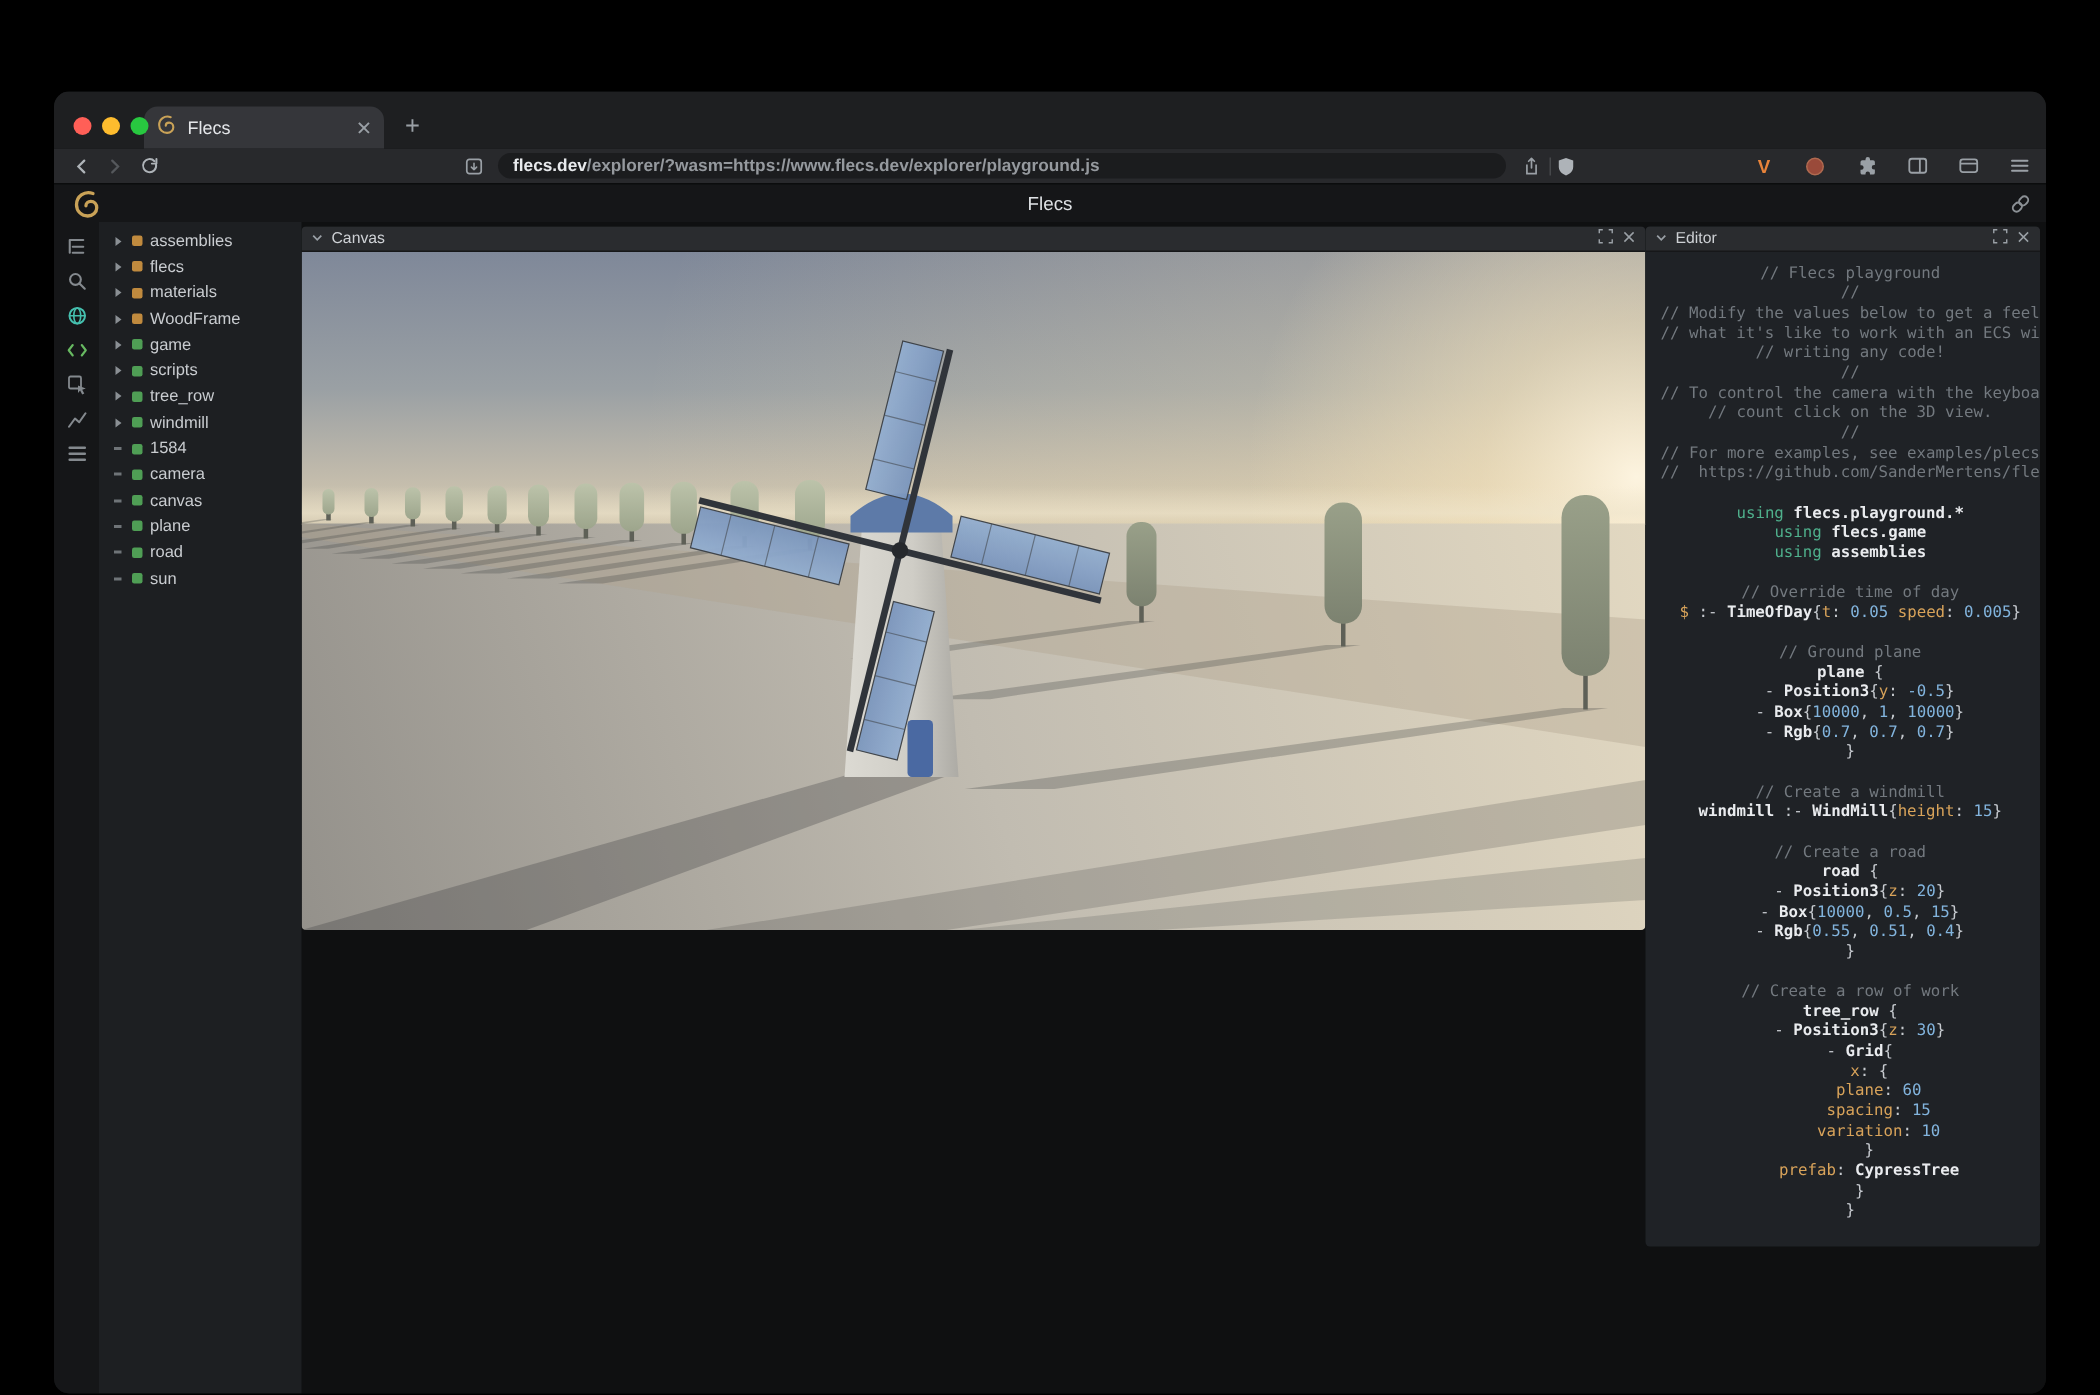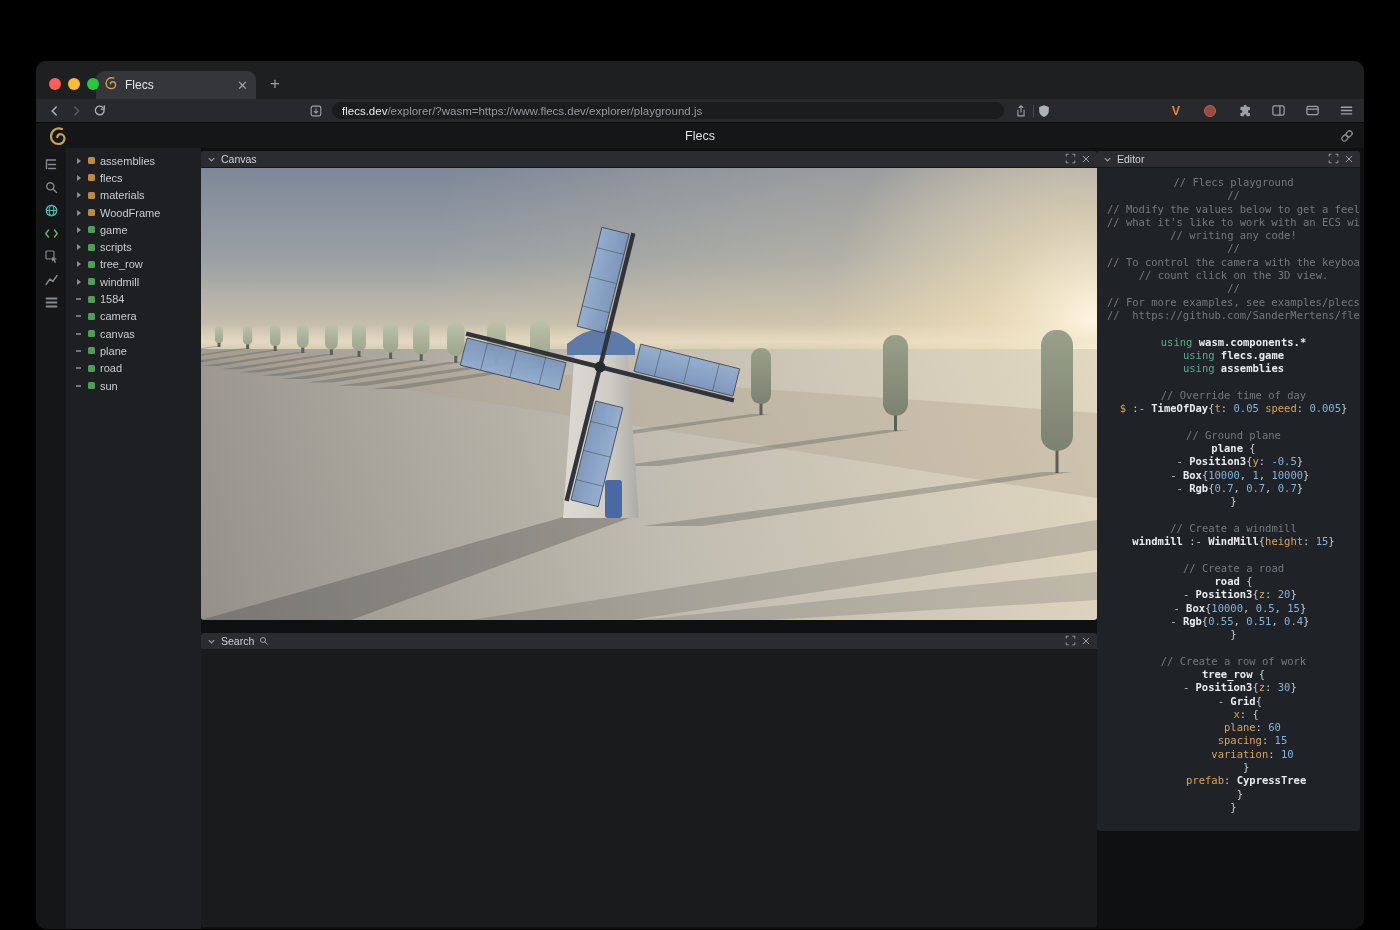--- a/index.html
+++ b/index.html
@@ -10,21 +10,21 @@
   .traffic{position:absolute;left:13px;top:17px;display:flex;gap:7px;}
   .tl{width:12px;height:12px;border-radius:50%;background:#555;}
   .tab{margin-left:60px;width:160px;height:28px;background:#35363a;border-radius:9px 9px 0 0;display:flex;align-items:center;padding:0 8px;gap:7px;box-sizing:border-box;}
   .tab-title{color:#e4e6e9;font-size:12px;flex:1;white-space:nowrap;overflow:hidden;}
   .tab-close{color:#9aa0a6;font-size:13px;line-height:1;}
   .newtab{color:#9aa0a6;font-size:17px;margin:0 0 7px 14px;line-height:1;}
 
   .navbar{height:23px;background:#28292c;display:flex;align-items:center;padding:0 10px;}
   .nic{width:16px;height:16px;display:flex;align-items:center;justify-content:center;flex:none;}
   .nic+.nic{margin-left:7px;}
-  .urlbar{width:672px;height:17px;background:#1b1c1e;border-radius:9px;display:flex;align-items:center;padding:0 10px;margin-left:200px;box-sizing:border-box;overflow:hidden;}
+  .urlbar{width:672px;height:17px;background:#1b1c1e;border-radius:9px;display:flex;align-items:center;padding:0 10px;margin-left:200px;box-sizing:border-box;overflow:hidden;font-weight:bold;}
   .url-domain{color:#e8eaed;font-size:11.5px;white-space:pre;}
   .url-path{color:#95999e;font-size:11.5px;white-space:pre;overflow:hidden;text-overflow:ellipsis;}
   .nav-right{margin-left:auto;display:flex;align-items:center;gap:11px;}
   .sep{width:1px;height:12px;background:#46484b;margin:0 2px 0 4px;}
   .vbadge{color:#e8833a;font-weight:bold;font-size:12.5px;}
   .extdot{width:12px;height:12px;border-radius:50%;background:#9a4a3a;border:1px solid #b06a50;box-sizing:border-box;}
 
   .pageheader{position:relative;height:26px;background:#151618;border-top:1px solid #0b0c0d;display:flex;align-items:center;justify-content:center;}
   .ptitle{color:#dfe2e5;font-size:12.5px;}
   .plogo{position:absolute;left:12px;top:3px;}
@@ -469,48 +469,20 @@
               <rect x="-32" y="-136" width="28" height="102" fill="url(#sailG)" stroke="#3a3f45" stroke-width="0.8" opacity="0.95"></rect>
               <path d="M-32 -55 h28 M-32 -85 h28 M-32 -115 h28" stroke="#454a50" stroke-width="0.8" opacity="0.6"></path>
               <rect x="-2.2" y="-138" width="4.4" height="138" fill="#30343a"></rect>
             </g>
             <circle cx="0" cy="0" r="5.5" fill="#26292d"></circle>
           </g>
         </g>
       </svg>
     </div>
 
-    <div class="panel searchP">
-      <div class="phead">
-        <span>
-          <svg width="9" height="9" viewBox="0 0 10 10">
-              <path d="M2 3.5 L5 6.5 L8 3.5" stroke="#9aa0a6" stroke-width="1.3" fill="none"></path>
-            </svg>
-        </span>
-        <span class="ptext">Search</span>
-        <span>
-          <svg width="10" height="10" viewBox="0 0 12 12">
-              <circle cx="4.8" cy="4.8" r="3" stroke="#9aa0a6" stroke-width="1.2" fill="none"></circle>
-              <line x1="7" y1="7" x2="10" y2="10" stroke="#9aa0a6" stroke-width="1.2" stroke-linecap="round"></line>
-            </svg>
-        </span>
-        <span class="spacer"></span>
-        <span>
-          <svg width="11" height="11" viewBox="0 0 14 14">
-              <path d="M1.5 4.5V1.5H4.5 M9.5 1.5H12.5V4.5 M12.5 9.5V12.5H9.5 M4.5 12.5H1.5V9.5" stroke="#9aa0a6" stroke-width="1.2" fill="none"></path>
-            </svg>
-        </span>
-        <span>
-          <svg width="10" height="10" viewBox="0 0 13 13">
-              <path d="M2.5 2.5 L10.5 10.5 M10.5 2.5 L2.5 10.5" stroke="#9aa0a6" stroke-width="1.3"></path>
-            </svg>
-        </span>
-      </div>
-      <div class="searchbody"></div>
-    </div>
 
     <div class="panel editorP">
       <div class="phead">
         <span>
           <svg width="9" height="9" viewBox="0 0 10 10">
               <path d="M2 3.5 L5 6.5 L8 3.5" stroke="#9aa0a6" stroke-width="1.3" fill="none"></path>
             </svg>
         </span>
         <span class="ptext">Editor</span>
         <span class="spacer"></span>
@@ -531,21 +503,21 @@
           <div class="code-line"><span class="tk-c">// Modify the values below to get a feel for</span></div>
           <div class="code-line"><span class="tk-c">// what it's like to work with an ECS without</span></div>
           <div class="code-line"><span class="tk-c">// writing any code!</span></div>
           <div class="code-line"><span class="tk-c">//</span></div>
           <div class="code-line"><span class="tk-c">// To control the camera with the keyboard,</span></div>
           <div class="code-line"><span class="tk-c">// count click on the 3D view.</span></div>
           <div class="code-line"><span class="tk-c">//</span></div>
           <div class="code-line"><span class="tk-c">// For more examples, see examples/plecs in</span></div>
           <div class="code-line"><span class="tk-c">//  https://github.com/SanderMertens/flecs</span></div>
           <div class="code-line">&nbsp;</div>
-          <div class="code-line"><span class="tk-k">using </span><span class="tk-b">wasm.components.*</span></div>
+          <div class="code-line"><span class="tk-k">using </span><span class="tk-b">flecs.playground.*</span></div>
           <div class="code-line"><span class="tk-k">using </span><span class="tk-b">flecs.game</span></div>
           <div class="code-line"><span class="tk-k">using </span><span class="tk-b">assemblies</span></div>
           <div class="code-line">&nbsp;</div>
           <div class="code-line"><span class="tk-c">// Override time of day</span></div>
           <div class="code-line"><span class="tk-y">$</span><span class="tk-p"> :- </span><span class="tk-b">TimeOfDay</span><span class="tk-p">{</span><span class="tk-y">t</span><span class="tk-p">: </span><span class="tk-n">0.05</span><span class="tk-p"> </span><span class="tk-y">speed</span><span class="tk-p">: </span><span class="tk-n">0.005</span><span class="tk-p">}</span></div>
           <div class="code-line">&nbsp;</div>
           <div class="code-line"><span class="tk-c">// Ground plane</span></div>
           <div class="code-line"><span class="tk-b">plane</span><span class="tk-p"> {</span></div>
           <div class="code-line"><span class="tk-p">  - </span><span class="tk-b">Position3</span><span class="tk-p">{</span><span class="tk-y">y</span><span class="tk-p">: </span><span class="tk-n">-0.5</span><span class="tk-p">}</span></div>
           <div class="code-line"><span class="tk-p">  - </span><span class="tk-b">Box</span><span class="tk-p">{</span><span class="tk-n">10000</span><span class="tk-p">, </span><span class="tk-n">1</span><span class="tk-p">, </span><span class="tk-n">10000</span><span class="tk-p">}</span></div>

